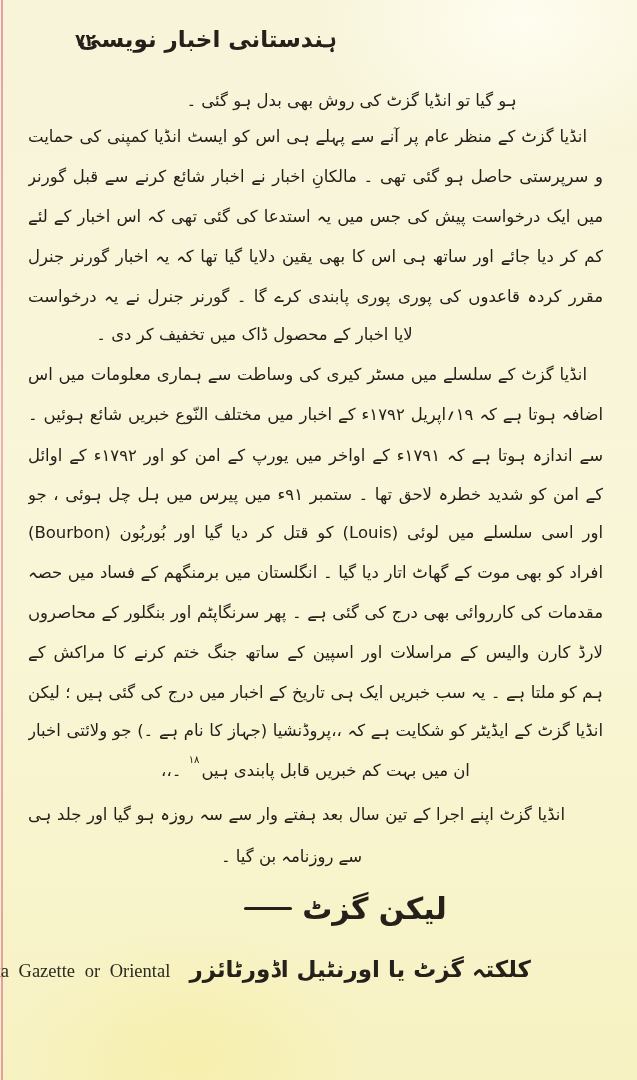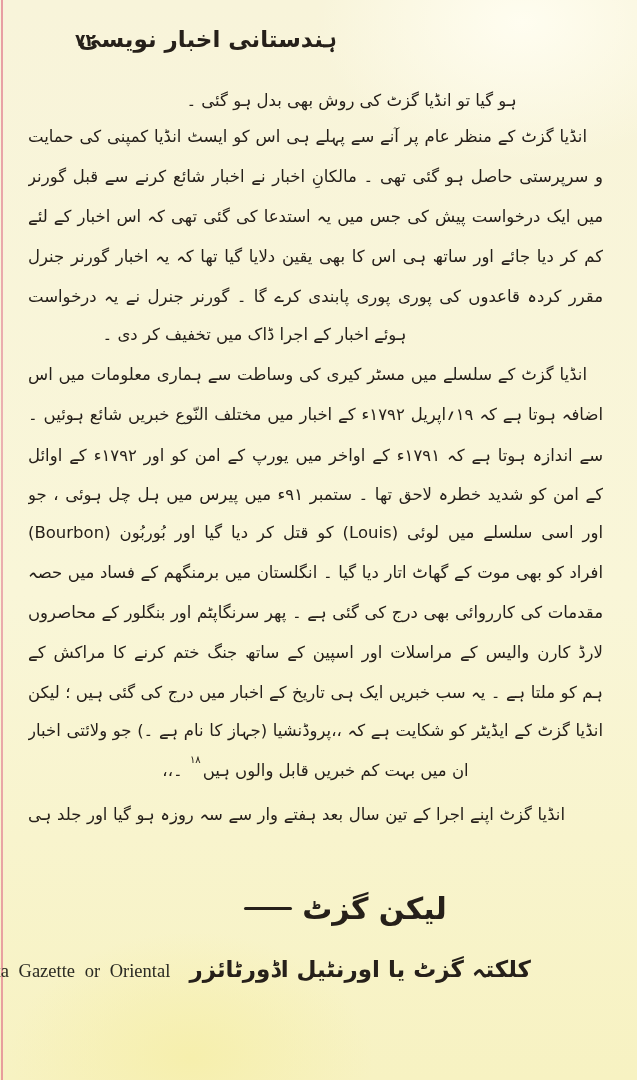--- a/index.html
+++ b/index.html
@@ -56,37 +56,38 @@
   </div>
 
   <div class="textblock">
 
     <div class="line c bias-right" style="top:82px">ہو گیا تو انڈیا گزٹ کی روش بھی بدل ہو گئی ۔</div>
     <div class="line j indent" style="top:118px">انڈیا گزٹ کے منظر عام پر آنے سے پہلے ہی اس کو ایسٹ انڈیا کمپنی کی حمایت</div>
     <div class="line j" style="top:158px">و سرپرستی حاصل ہو گئی تھی ۔ مالکانِ اخبار نے اخبار شائع کرنے سے قبل گورنر جنرل کی خدمت</div>
     <div class="line j" style="top:198px">میں ایک درخواست پیش کی جس میں یہ استدعا کی گئی تھی کہ اس اخبار کے لئے ڈاک کا محصول</div>
     <div class="line j" style="top:238px">کم کر دیا جائے اور ساتھ ہی اس کا بھی یقین دلایا گیا تھا کہ یہ اخبار گورنر جنرل کی ہدایات اور حکومت کے</div>
     <div class="line j" style="top:278px">مقرر کردہ قاعدوں کی پوری پوری پابندی کرے گا ۔ گورنر جنرل نے یہ درخواست منظور کرتے</div>
-    <div class="line c bias-left" style="top:316px">ہوئے اخبار کے اجرا ڈاک میں تخفیف کر دی ۔</div>
+    <div class="line c bias-left" style="top:316px">لایا اخبار کے محصول ڈاک میں تخفیف کر دی ۔</div>
 
     <div class="line j indent" style="top:356px">انڈیا گزٹ کے سلسلے میں مسٹر کیری کی وساطت سے ہماری معلومات میں اس قدر اور</div>
     <div class="line j" style="top:396px">اضافہ ہوتا ہے کہ ۱۹؍اپریل ۱۷۹۲ء کے اخبار میں مختلف النّوع خبریں شائع ہوئیں ۔ ان خبروں</div>
     <div class="line j" style="top:437px">سے اندازہ ہوتا ہے کہ ۱۷۹۱ء کے اواخر میں یورپ کے امن کو اور ۱۷۹۲ء کے اوائل میں ہندستان</div>
     <div class="line j" style="top:476px">کے امن کو شدید خطرہ لاحق تھا ۔ ستمبر ۹۱ء میں پیرس میں ہل چل ہوئی ، جو انقلاب کا پیش خیمہ تھا ،</div>
     <div class="line j" style="top:514px">اور اسی سلسلے میں لوئی (Louis) کو قتل کر دیا گیا اور بُوربُون (Bourbon) خاندان کے</div>
     <div class="line j" style="top:554px">افراد کو بھی موت کے گھاٹ اتار دیا گیا ۔ انگلستان میں برمنگھم کے فساد میں حصہ لینے والوں کے</div>
     <div class="line j" style="top:594px">مقدمات کی کارروائی بھی درج کی گئی ہے ۔ پھر سرنگاپٹم اور بنگلور کے محاصروں کی کامیابی کے متعلق</div>
     <div class="line j" style="top:634px">لارڈ کارن والیس کے مراسلات اور اسپین کے ساتھ جنگ ختم کرنے کا مراکش کے سلطان کا اعلان بھی</div>
     <div class="line j" style="top:674px">ہم کو ملتا ہے ۔ یہ سب خبریں ایک ہی تاریخ کے اخبار میں درج کی گئی ہیں ؛ لیکن اس کے باوجود ،</div>
     <div class="line j" style="top:712px">انڈیا گزٹ کے ایڈیٹر کو شکایت ہے کہ ،،پروڈنشیا (جہاز کا نام ہے ۔) جو ولائتی اخبار لایا ہے</div>
     <div class="line c" style="top:752px">
-      <span>ان میں بہت کم خبریں قابل والوں ہیں</span><sup class="fn">۱۸</sup><span> ۔،،</span>
+      <span>ان میں بہت کم خبریں قابل پابندی ہیں</span><sup class="fn">۱۸</sup><span> ۔،،</span>
     </div>
 
     <div class="line j indent-lg" style="top:796px">انڈیا گزٹ اپنے اجرا کے تین سال بعد ہفتے وار سے سہ روزہ ہو گیا اور جلد ہی سہ روزہ</div>
+    <div class="line c bias-left-sm" style="top:838px">سے روزنامہ بن گیا ۔</div>
   </div>
 
   <div class="section-heading">
     <span>لیکن گزٹ</span>
     <span class="heading-dash"></span>
   </div>
 
   <div class="footer-line">
     <span class="footer-urdu">کلکتہ گزٹ یا اورنٹیل اڈورٹائزر</span>
     <span class="footer-latin">(Calcutta Gazette or Oriental</span>

